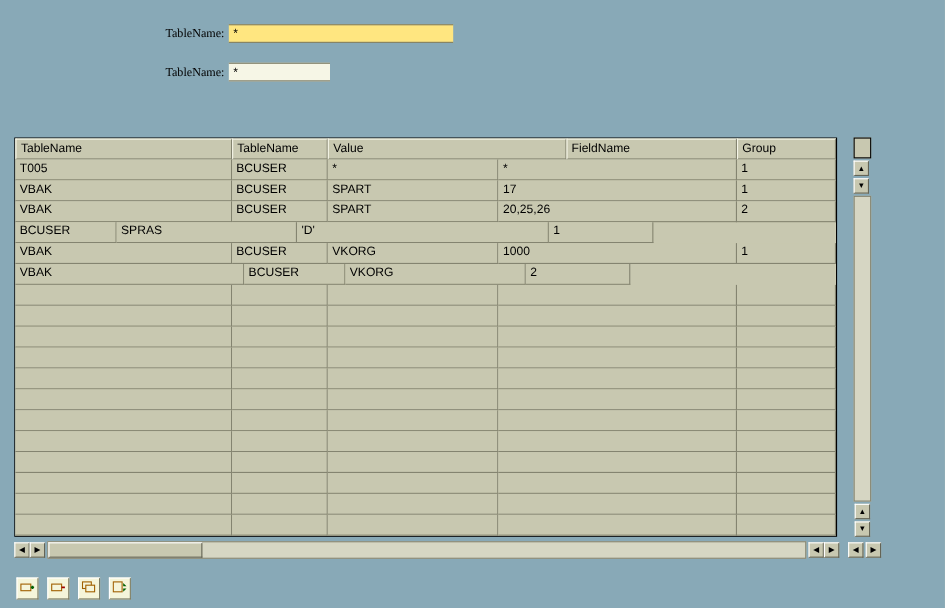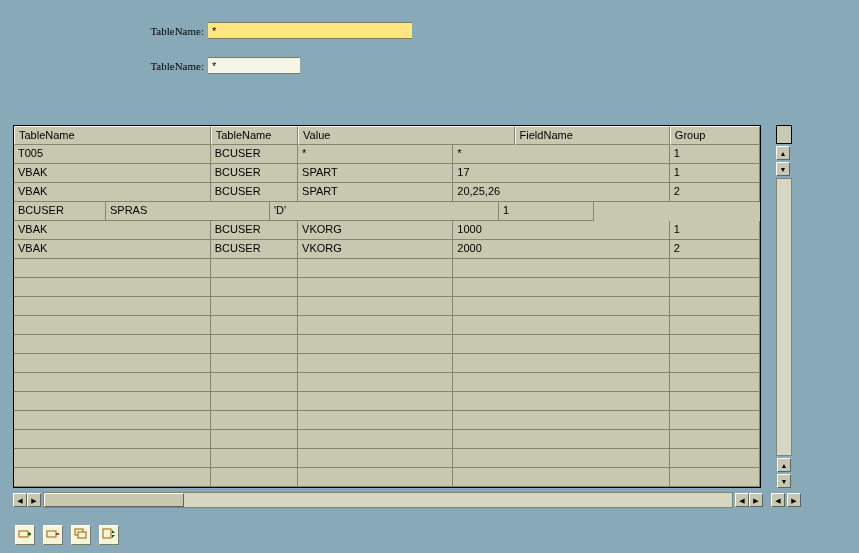--- a/index.html
+++ b/index.html
@@ -242,21 +242,20 @@
             <div class="grid-cell c0">VBAK</div>
             <div class="grid-cell c1">BCUSER</div>
             <div class="grid-cell c2">VKORG</div>
             <div class="grid-cell c3">1000</div>
             <div class="grid-cell c4">1</div>
           </div>
           <div class="grid-row">
             <div class="grid-cell c0">VBAK</div>
             <div class="grid-cell c1">BCUSER</div>
             <div class="grid-cell c2">VKORG</div>
-            <div class="grid-cell c3">2000</div>
             <div class="grid-cell c4">2</div>
           </div>
           <div class="grid-row">
             <div class="grid-cell c0"></div>
             <div class="grid-cell c1"></div>
             <div class="grid-cell c2"></div>
             <div class="grid-cell c3"></div>
             <div class="grid-cell c4"></div>
           </div>
           <div class="grid-row">

